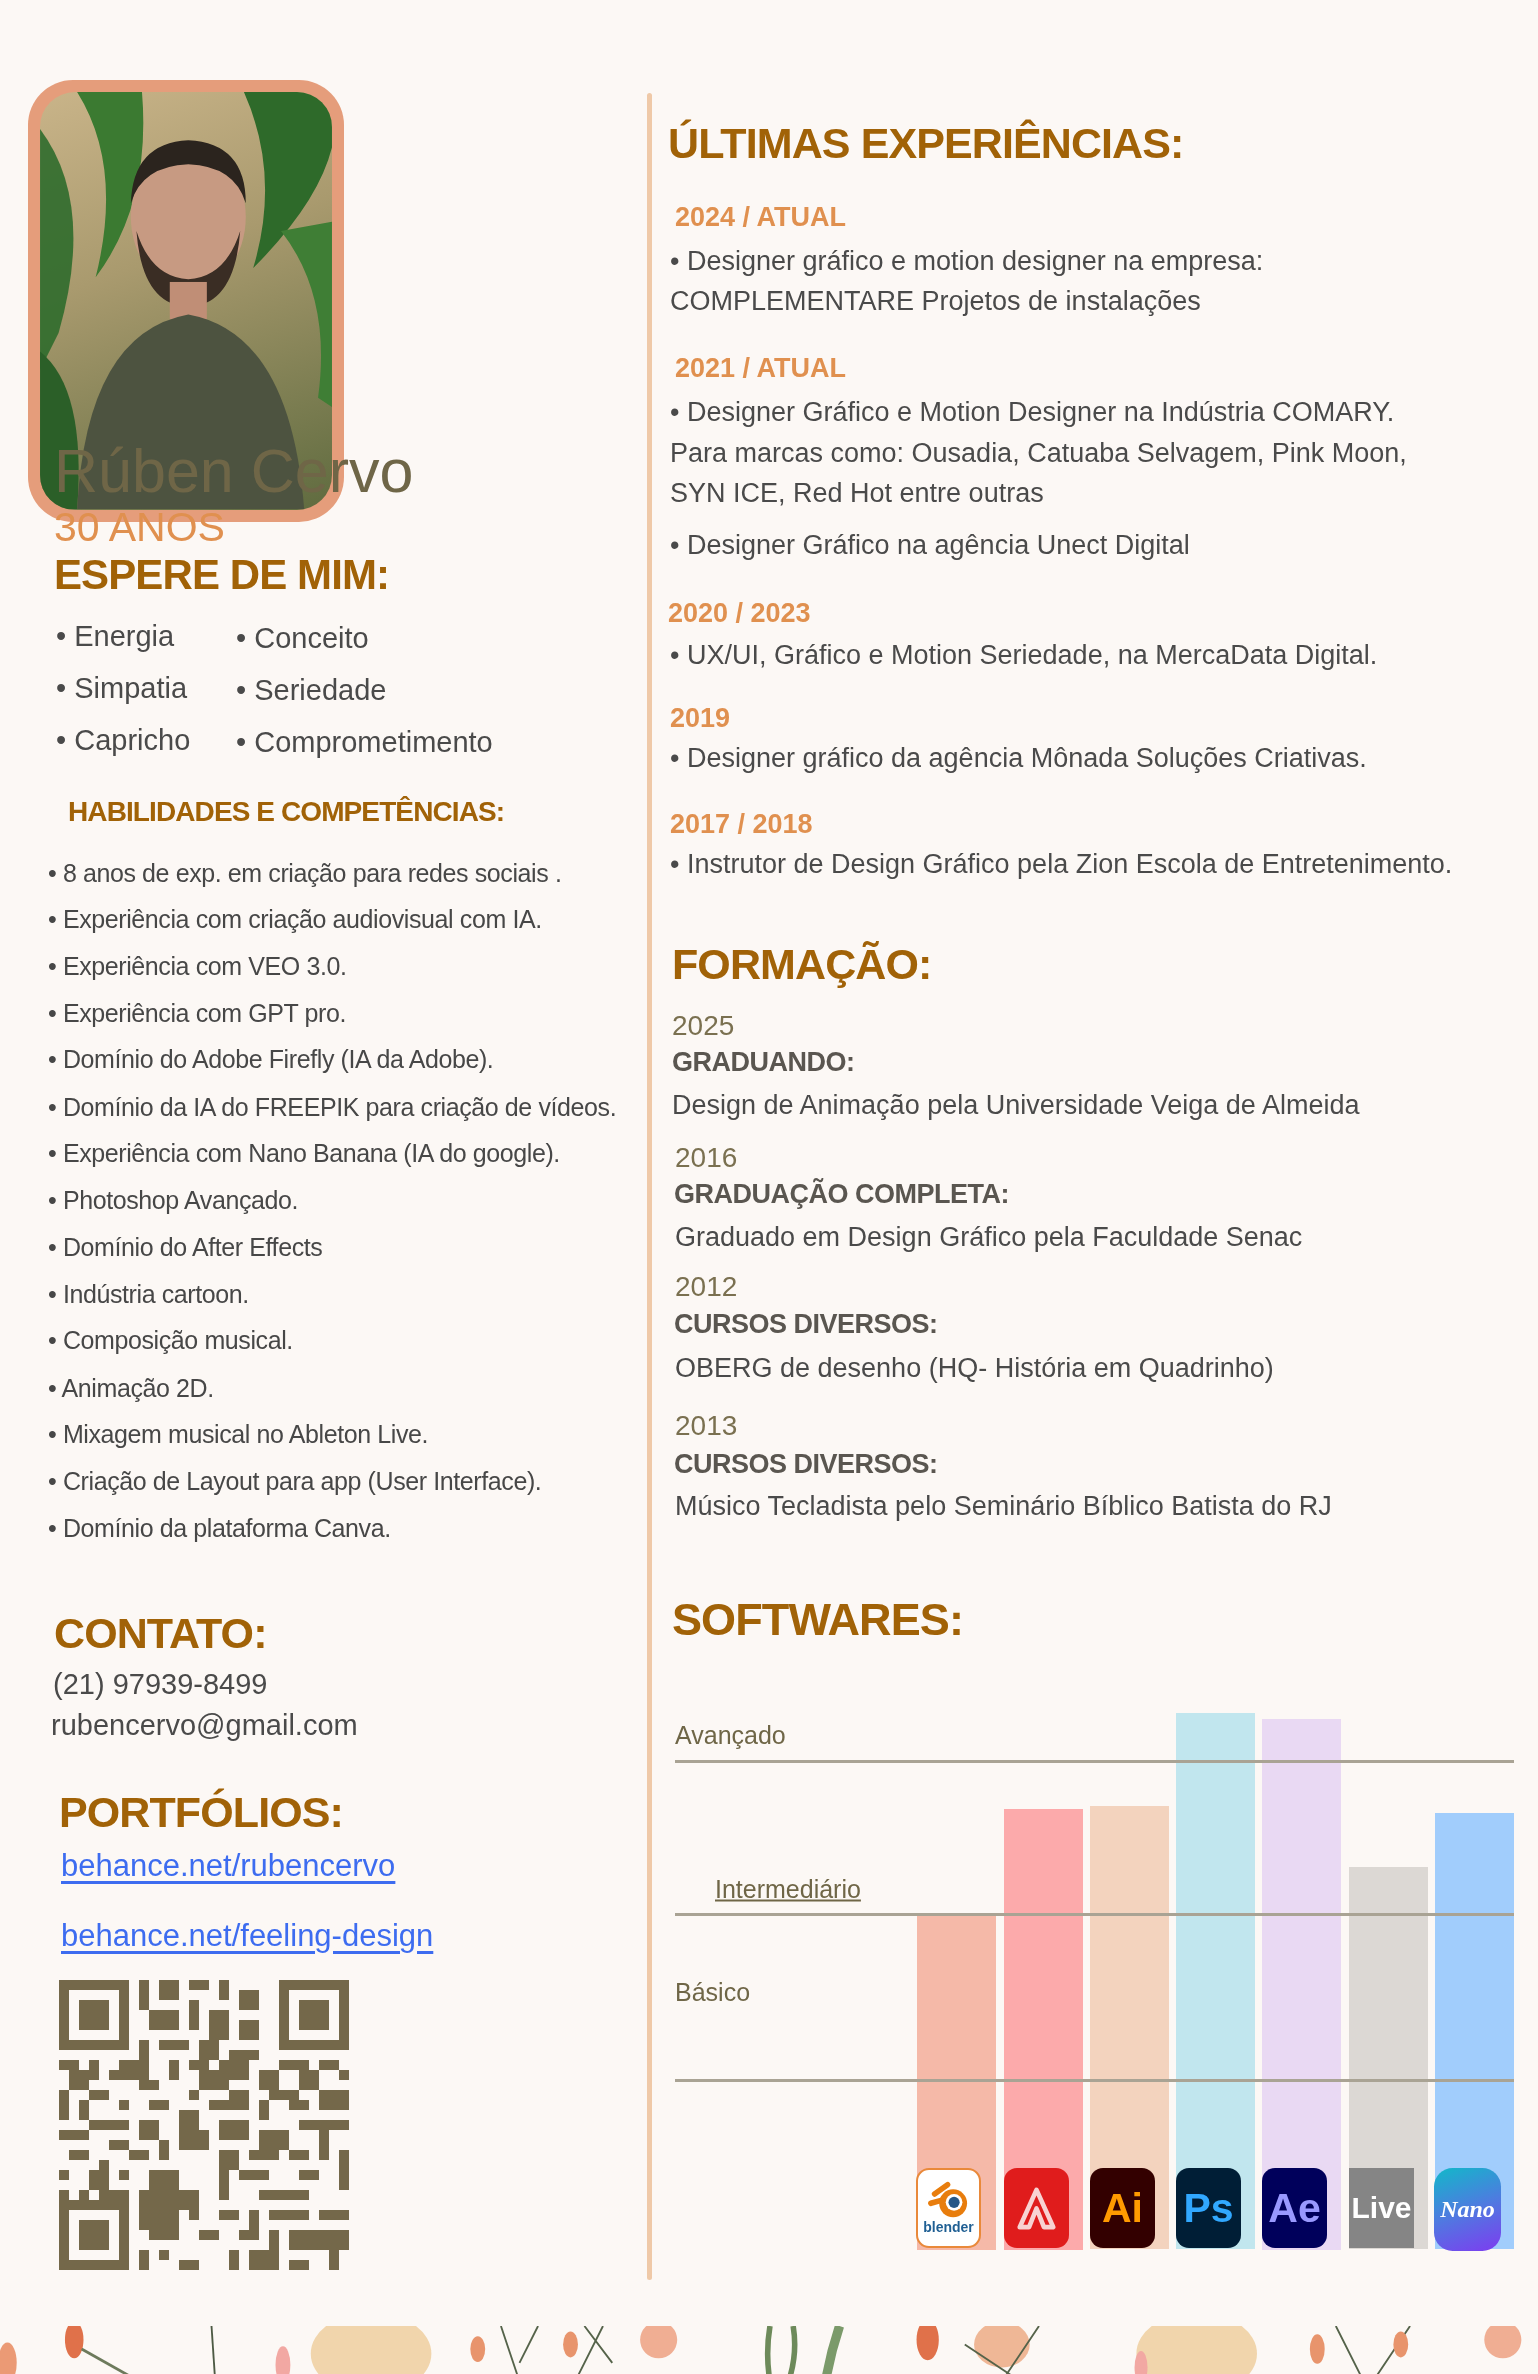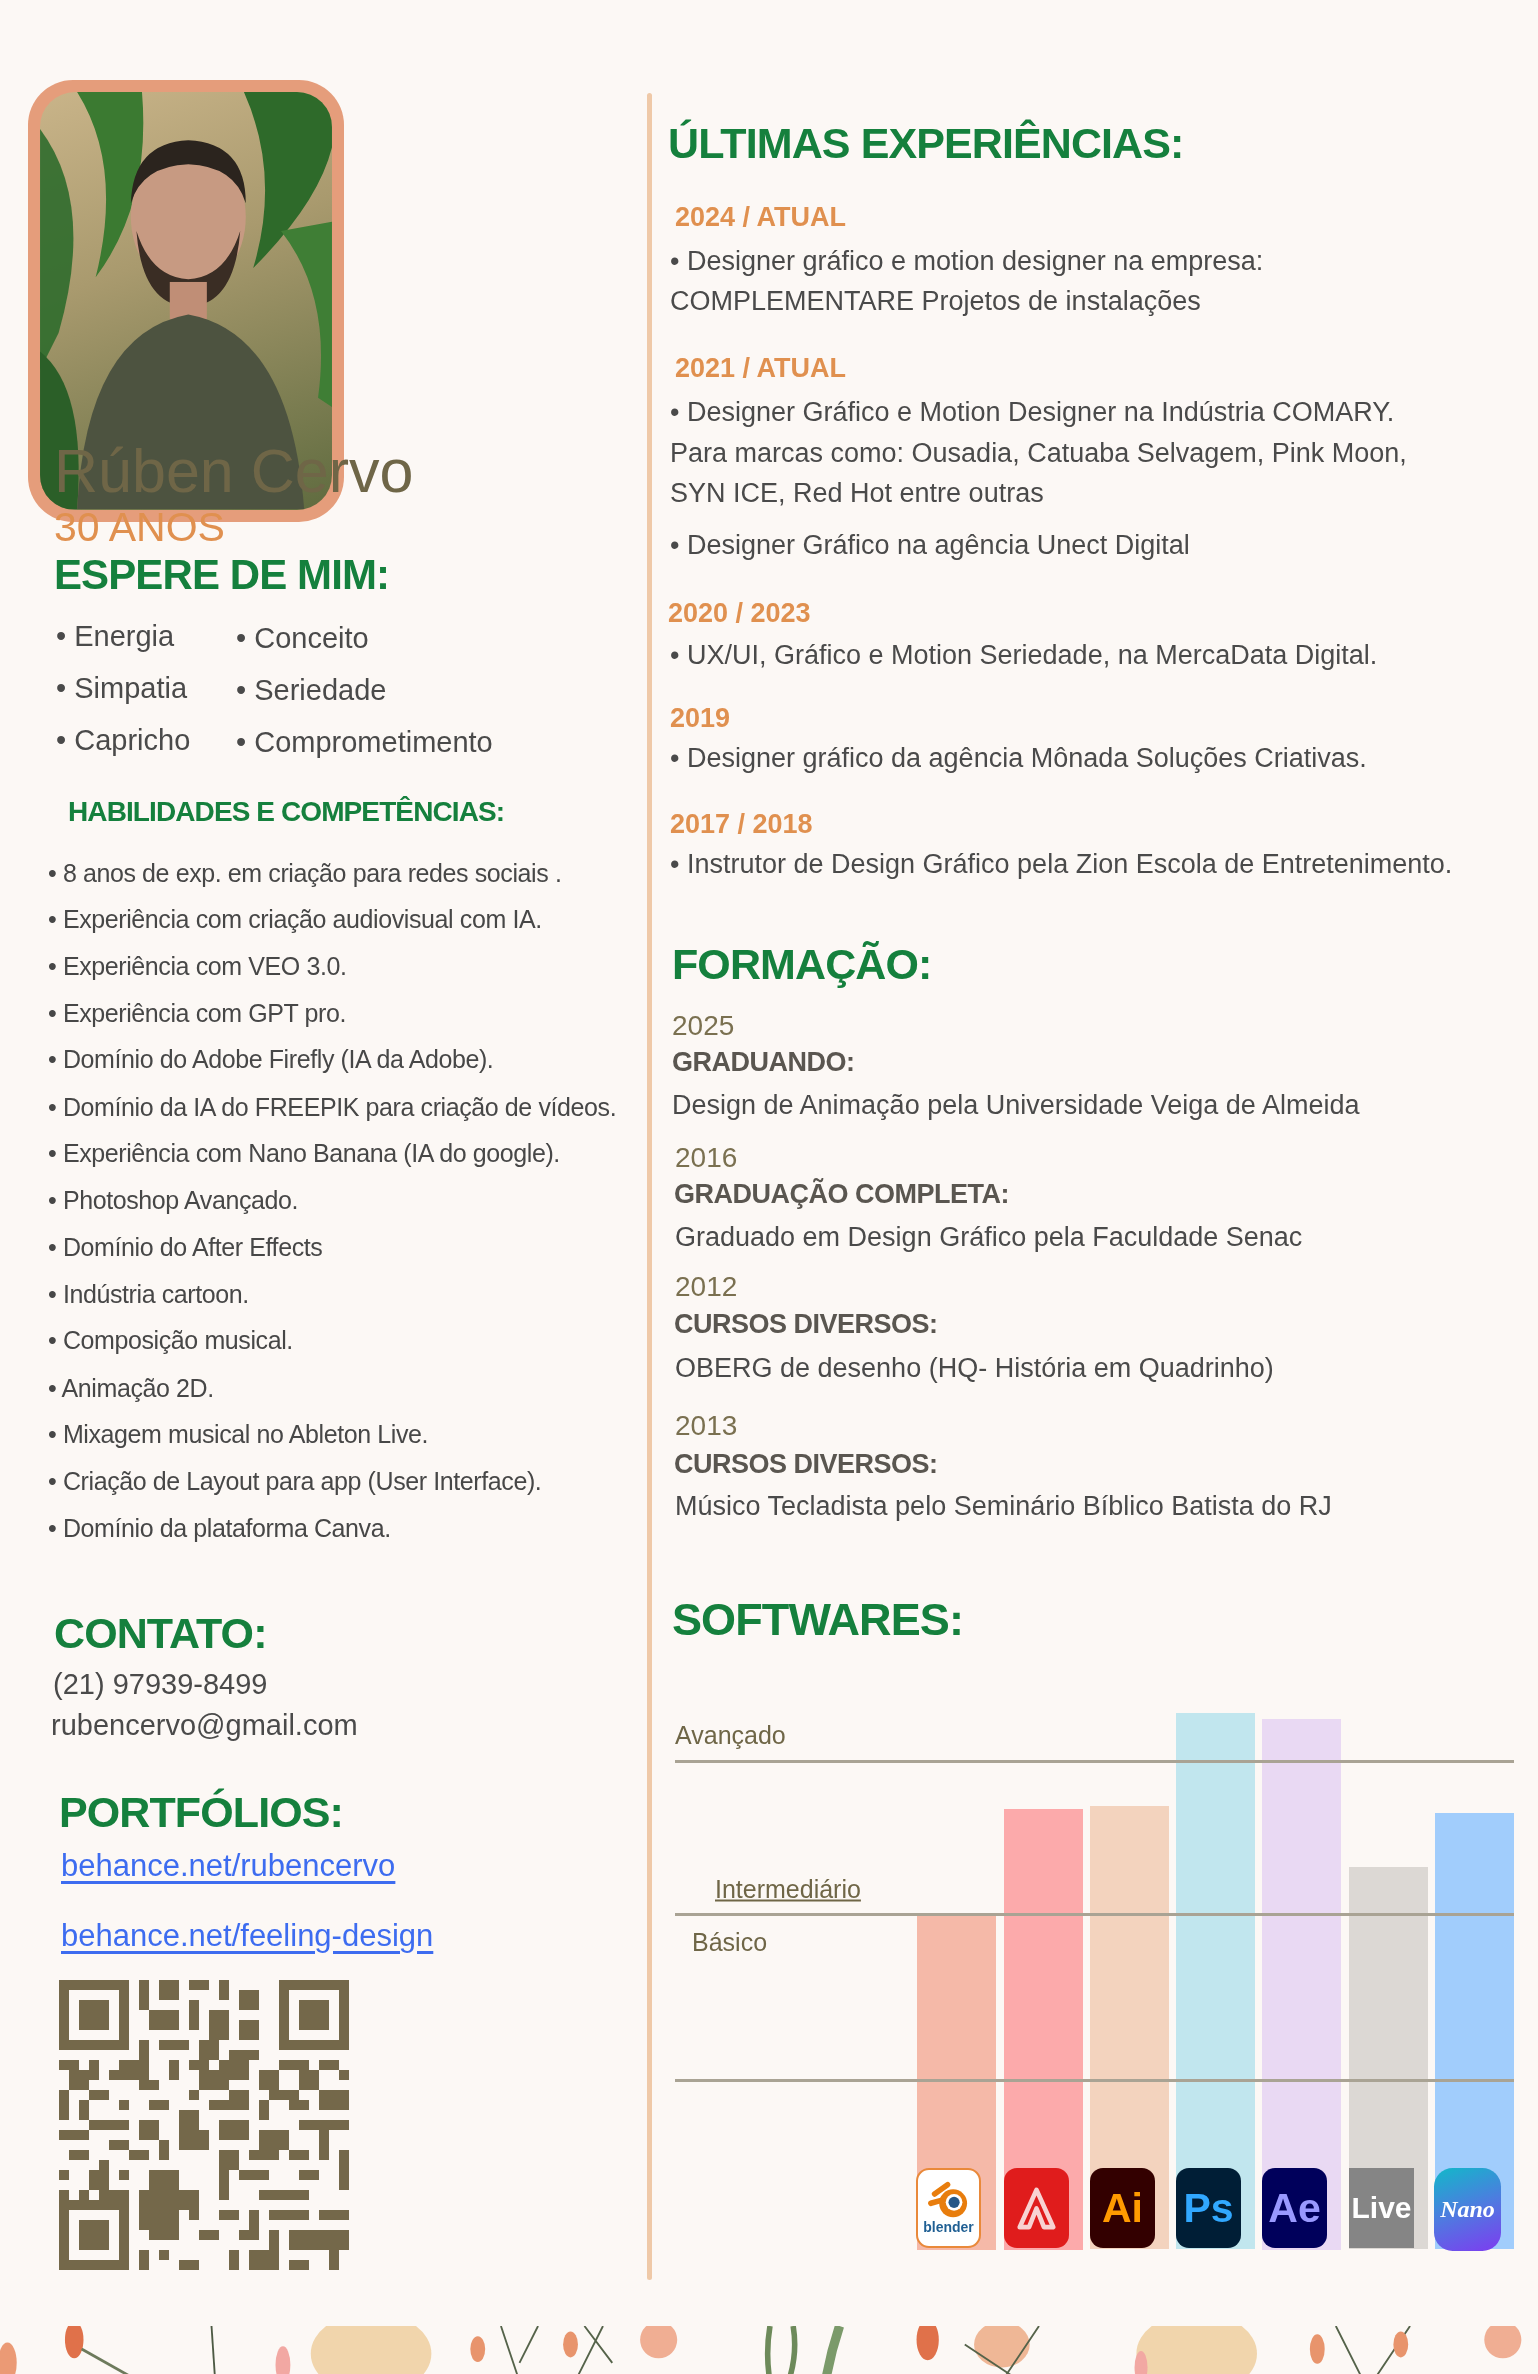--- a/index.html
+++ b/index.html
@@ -1,20 +1,20 @@
 <!DOCTYPE html>
 <html style="font-size:15px"><head>
 <meta charset="utf-8">
 <style>
   html, body { margin:0; padding:0; }
   body { width:1539px; height:2375px; background:#fcf8f5; position:relative; overflow:hidden;
          font-family:"Liberation Sans", sans-serif; color:#4a4a4a; }
   .abs { position:absolute; white-space:nowrap; }
   .cv { transform:translateY(-50%); }
-  .h-orange { color:#15803d; font-weight:bold; letter-spacing:-0.9px;text-align:right; }
+  .h-orange { color:#a16207; font-weight:bold; letter-spacing:-0.9px;text-align:right; }
   .photo { position:absolute; left:28px; top:80px; width:316px; height:442px; border-radius:45px;
            background:#e59d7b; padding:12px; box-sizing:border-box; }
   .photo-inner { width:100%; height:100%; border-radius:35px; overflow:hidden; position:relative;
            background:linear-gradient(160deg,#c9b489 0%,#a99a6e 40%,#5f6b3f 100%); }
   .name { left:54px; top:436px; font-size:61px; color:#6f6647; }
   .age { left:54px; top:504px; font-size:41px; color:#e0904f; }
   .bullet { font-size:29px; color:#4a4a4a; }
   .skill { font-size:25px; color:#474747; letter-spacing:-0.4px; }
   .body-r { font-size:27px; color:#4a4a4a; }
   .year-o { font-size:27px; color:#e0904f; font-weight:bold; }
@@ -220,21 +220,21 @@
 <div class="abs cv body-r" style="left:675px;top:1368px;">OBERG de desenho (HQ- História em Quadrinho)</div>
 
 <div class="abs cv year-g" style="left:675px;top:1426px;">2013</div>
 <div class="abs cv edu-h" style="left:674px;top:1464px;">CURSOS DIVERSOS:</div>
 <div class="abs cv body-r" style="left:675px;top:1506px;">Músico Tecladista pelo Seminário Bíblico Batista do RJ</div>
 
 <div class="abs cv h-orange" style="left:672px;top:1620px;font-size:45px;">SOFTWARES:</div>
 
 <div class="abs cv axis-label" style="left:675px;top:1735px;">Avançado</div>
 <div class="abs cv axis-label" style="left:715px;top:1889px;text-decoration:underline;">Intermediário</div>
-<div class="abs cv axis-label" style="left:675px;top:1942px;margin-left:17px;">Básico</div>
+<div class="abs cv axis-label" style="left:675px;top:1992px;">Básico</div>
 
 <div>
   <div class="bar" style="left:917px;top:1915px;height:335px;background:#f5b9a8;"></div>
   <div class="bar" style="left:1004px;top:1809px;height:441px;background:#fcaaab;"></div>
   <div class="bar" style="left:1090px;top:1806px;height:443px;background:#f3d3be;"></div>
   <div class="bar" style="left:1176px;top:1713px;height:536px;background:#c1e6ee;"></div>
   <div class="bar" style="left:1262px;top:1719px;height:531px;background:#e9d9f3;"></div>
   <div class="bar" style="left:1349px;top:1867px;height:382px;background:#dcd8d4;"></div>
   <div class="bar" style="left:1435px;top:1813px;height:436px;background:#a1cdfc;"></div>
 </div>

